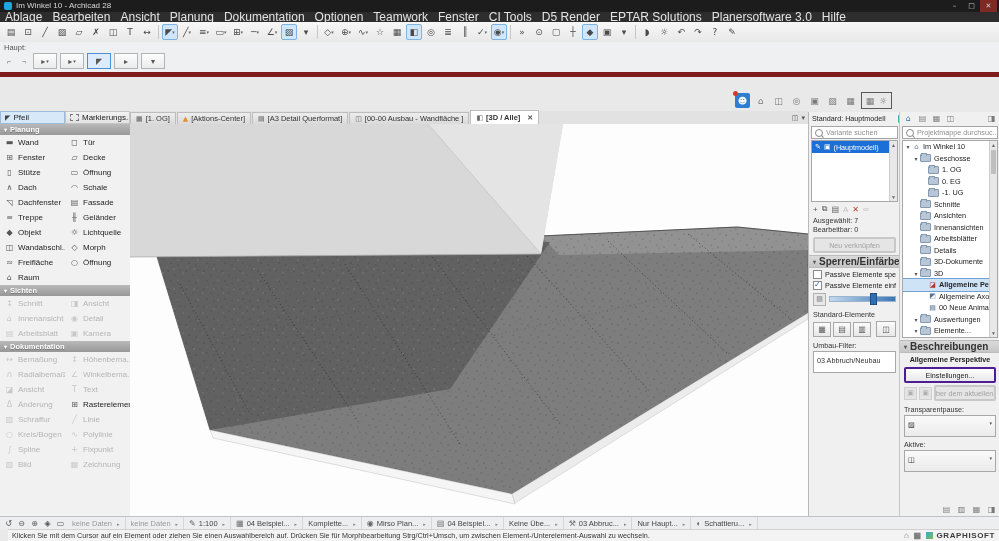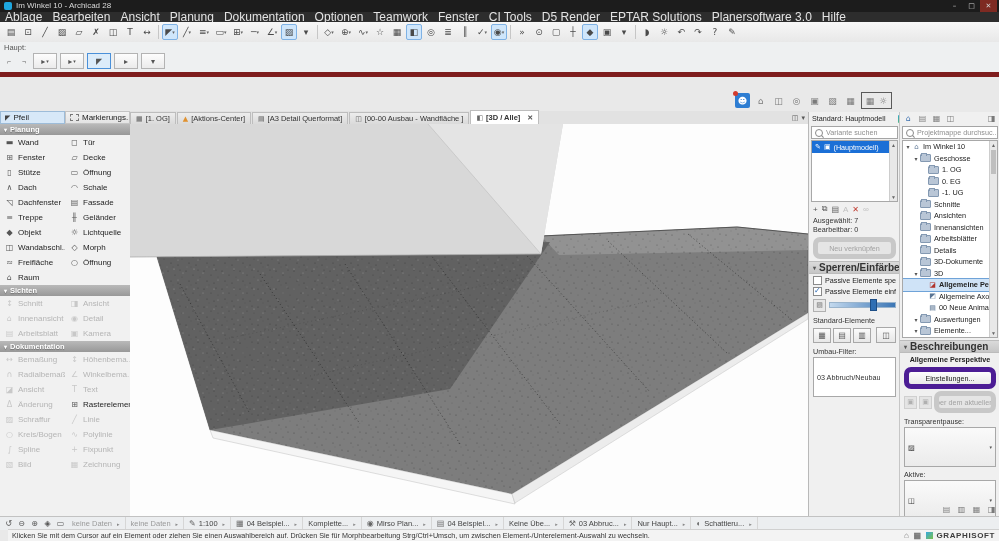--- a/index.html
+++ b/index.html
@@ -88,38 +88,38 @@
   .vrow .tg{font-size:7px;color:#fff}
   .vscroll{position:absolute;right:0;top:0;bottom:0;width:7px;background:#e8e8e8;border-left:1px solid #cdcdcd}
   .varr{position:absolute;left:0;right:0;height:8px;font-size:5px;color:#666;text-align:center;line-height:8px}
   .varr.dn{bottom:0}
   .vthumb{position:absolute;left:1px;right:1px;top:9px;height:24px;background:#bfbfbf}
   .prow{display:flex;align-items:center;gap:4px;padding:1px 4px;color:#555}
   .prow .pi{font-size:8px}
   .pi.red{color:#c03a2e}.pi.disg{color:#c0c0c0}
   .pinfo{padding:1px 4px;color:#333}
   .btn{margin:2px 4px;height:12px;display:flex;align-items:center;justify-content:center;
-       background:linear-gradient(#fdfdfd,#e9e9e9);border:5px solid #4c1d95;border-radius:7px;font-size:7.2px;color:#222;white-space:nowrap;overflow:hidden}
+       background:linear-gradient(#fdfdfd,#e9e9e9);border:2px solid #4c1d95;border-radius:2px;font-size:7.2px;color:#222;white-space:nowrap;overflow:hidden}
   .btn.disabled{background:#e5e5e5;border-color:#c8c8c8;color:#a2a2a2}
   .pbar{height:11px;background:linear-gradient(#dadada,#c6c6c6);display:flex;align-items:center;font-size:10px;font-weight:bold;
         color:#333;padding:0 4px;gap:3px;border-top:1px solid #bcbcbc;border-bottom:1px solid #bcbcbc;margin-top:2px;white-space:nowrap}
   .pbar::before{content:"▾";font-size:6px;color:#555}
   .cbrow{display:flex;align-items:center;gap:3px;margin:2px 4px;color:#222;white-space:nowrap;overflow:hidden}
   .cb{width:7px;height:7px;background:#fff;border:1px solid #8a8a8a;position:relative;flex:none}
   .cb.on::after{content:"✓";position:absolute;top:-2.5px;left:0;font-size:8px;color:#2766b1}
   .sldrow{display:flex;align-items:center;gap:3px;margin:3px 4px;height:12px}
   .sldico{width:11px;height:11px;border:1px solid #b0b0b0;background:#e8e8e8;display:flex;align-items:center;justify-content:center;font-size:7px;color:#777;flex:none}
   .sld{flex:1;height:4px;background:linear-gradient(to right,#c3d9ee,#3c76b5);border:1px solid #9ab4cc;position:relative}
   .sld .thumb{position:absolute;left:62%;top:-4px;width:5px;height:10px;background:#2f6fb4;border:1px solid #1d4e86}
   .togrow{display:flex;align-items:center;gap:2px;margin:2px 4px}
   .togbtn{width:16px;height:13px;border:1px solid #a8a8a8;background:linear-gradient(#fbfbfb,#e7e7e7);
           display:flex;align-items:center;justify-content:center;font-size:8px;color:#555}
   .togbtn.big{margin-left:auto;width:18px;height:14px}
-  .pcombo{margin:1px 4px;height:12px;display:flex;align-items:center;background:linear-gradient(#fafafa,#ebebeb);
-          border:1px solid #a8a8a8;padding:13px 3px;color:#333;gap:16px;white-space:nowrap;overflow:hidden}
+  .pcombo{margin:1px 4px;height:12px;display:flex;background:linear-gradient(#fafafa,#ebebeb);
+          border:1px solid #a8a8a8;padding:4px 3px;color:#333;gap:16px;white-space:nowrap;overflow:hidden}
   .pcombo .car{margin-left:auto;font-size:5px;color:#555}
   .plabel{padding:2px 4px 0 4px;color:#333}
 
   
   .navicons{height:13px;display:flex;align-items:center;gap:3px;padding:0 3px}
   .fb.nav{width:11px;height:11px;font-size:8px}
   .fb.nav.blue{color:#3a6fae}
   .navright{margin-left:auto;display:flex;gap:3px}
   .tree{margin:1px 2px;height:196px;background:#fff;border:1px solid #a8a8a8;position:relative;overflow:hidden}
   .trow{display:flex;align-items:center;height:11.5px;font-size:7.3px;color:#222;white-space:nowrap;overflow:hidden}

